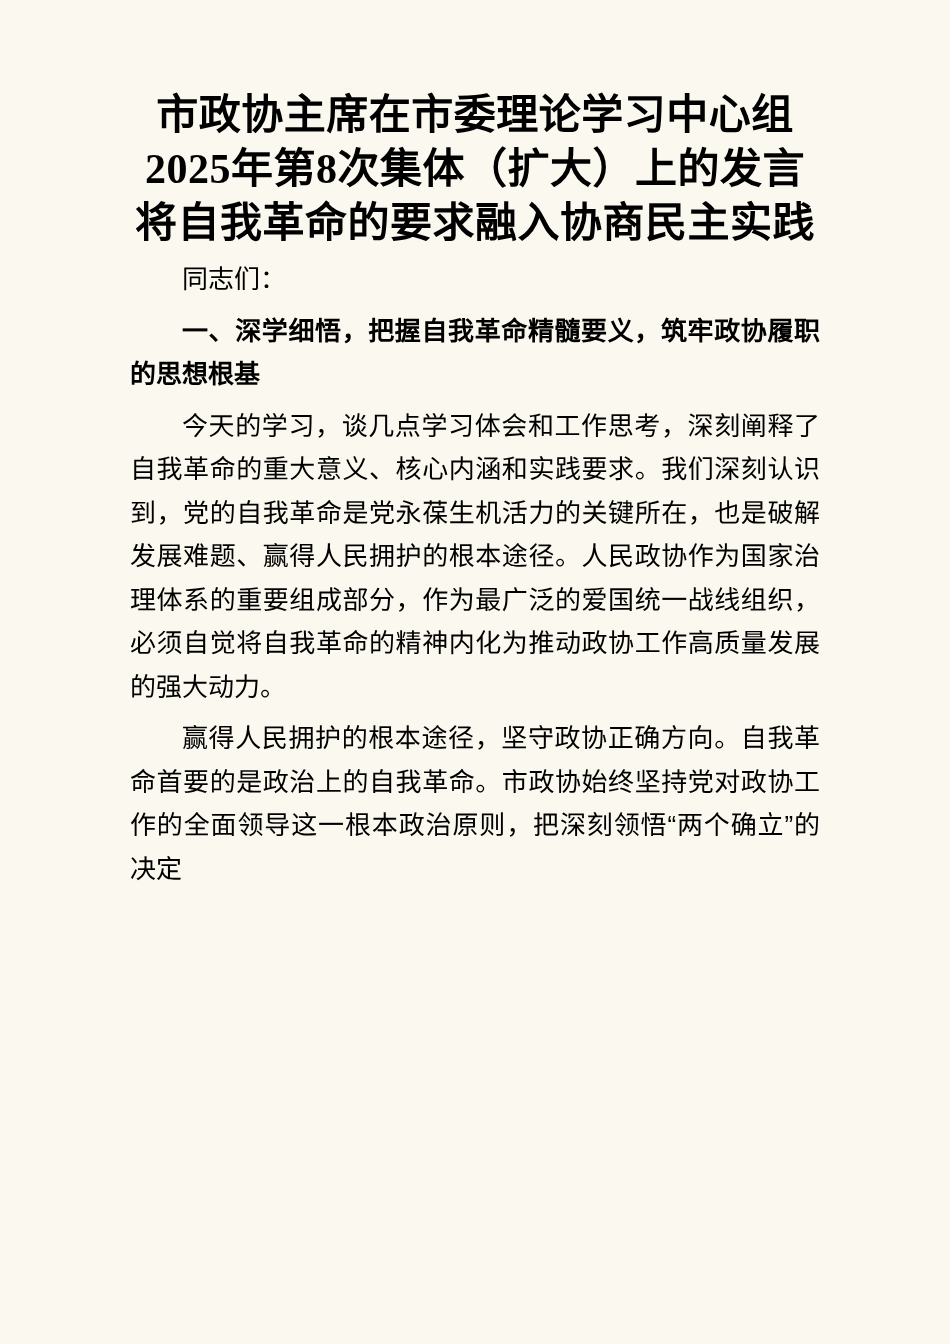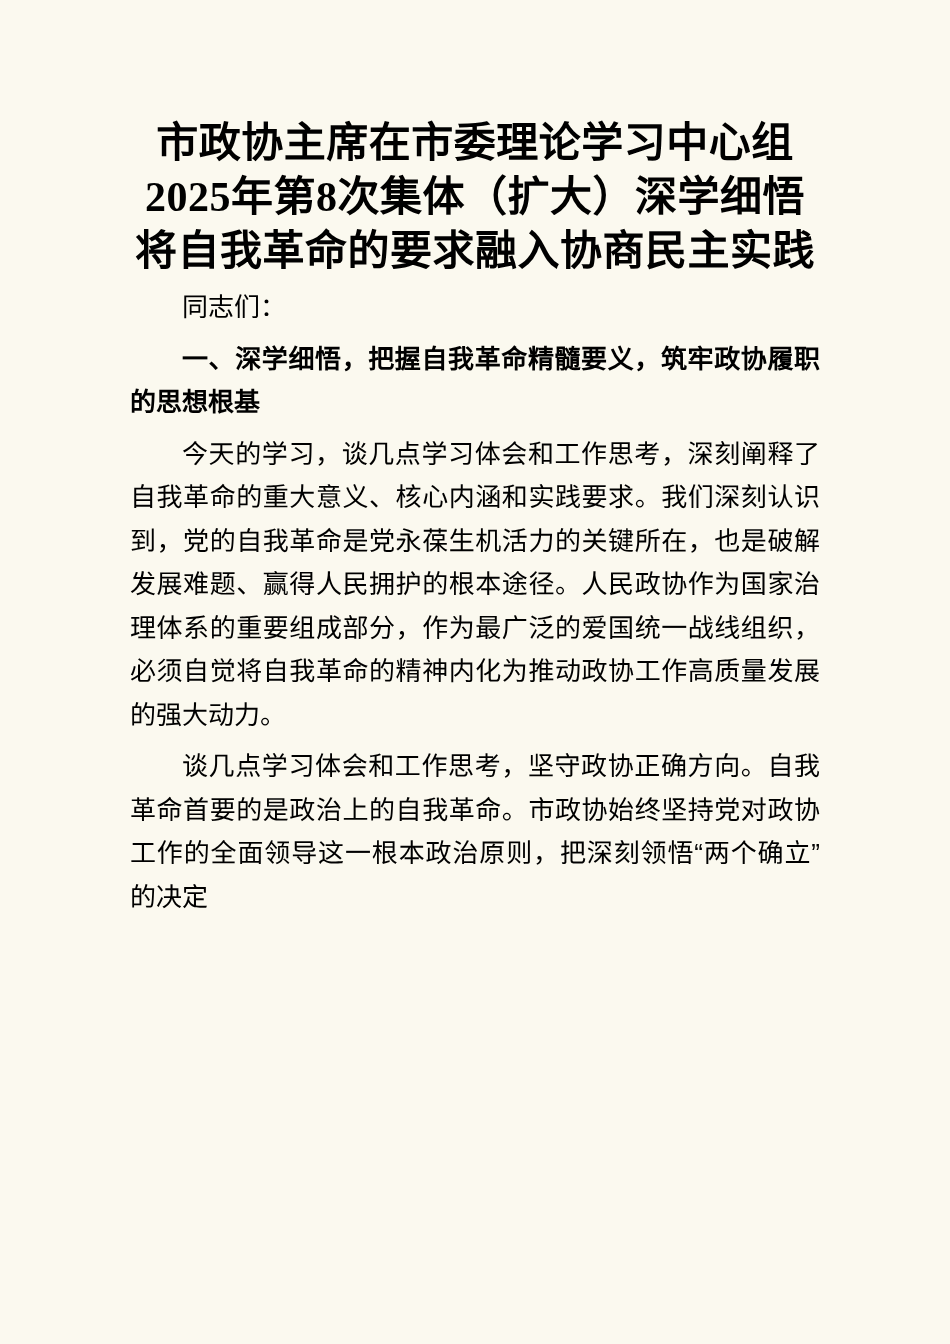--- a/index.html
+++ b/index.html
@@ -10,21 +10,21 @@
     width: 950px;
     height: 1344px;
     background: #fbf9ef;
     color: #000000;
     font-family: "Liberation Sans", sans-serif;
     overflow: hidden;
   }
   .page {
     width: 706px;
     margin: 0 auto;
-    padding-top: 116px;
+    padding-top: 88px;
   }
   .doc-title {
     text-align: center;
     font-family: "Liberation Serif", serif;
     font-weight: 700;
     font-size: 42px;
     line-height: 54px;
     letter-spacing: 0.5px;
     margin: 0 0 4px 0;
   }
@@ -46,24 +46,24 @@
     font-family: Liberation Serif, serif;
   }
 </style>
 </head>
 <body>
 
 <div class="page">
 
   <h1 class="doc-title">
     <div class="title-line">市政协主席在市委理论学习中心组</div>
-    <div class="title-line">2025年第8次集体（扩大）深学细悟</div>
+    <div class="title-line">2025年第8次集体（扩大）上的发言</div>
     <div class="title-line">将自我革命的要求融入协商民主实践</div>
   </h1>
 
   <div class="doc-body">
     <p class="para">同志们：</p>
     <p class="para heading">一、深学细悟，把握自我革命精髓要义，筑牢政协履职的思想根基</p>
     <p class="para">今天的学习，谈几点学习体会和工作思考，深刻阐释了自我革命的重大意义、核心内涵和实践要求。我们深刻认识到，党的自我革命是党永葆生机活力的关键所在，也是破解发展难题、赢得人民拥护的根本途径。人民政协作为国家治理体系的重要组成部分，作为最广泛的爱国统一战线组织，必须自觉将自我革命的精神内化为推动政协工作高质量发展的强大动力。</p>
-    <p class="para">谈几点学习体会和工作思考，坚守政协正确方向。自我革命首要的是政治上的自我革命。市政协始终坚持党对政协工作的全面领导这一根本政治原则，把深刻领悟“两个确立”的决定</p>
+    <p class="para">赢得人民拥护的根本途径，坚守政协正确方向。自我革命首要的是政治上的自我革命。市政协始终坚持党对政协工作的全面领导这一根本政治原则，把深刻领悟“两个确立”的决定</p>
   </div>
 
 </div>
 
 </body></html>

